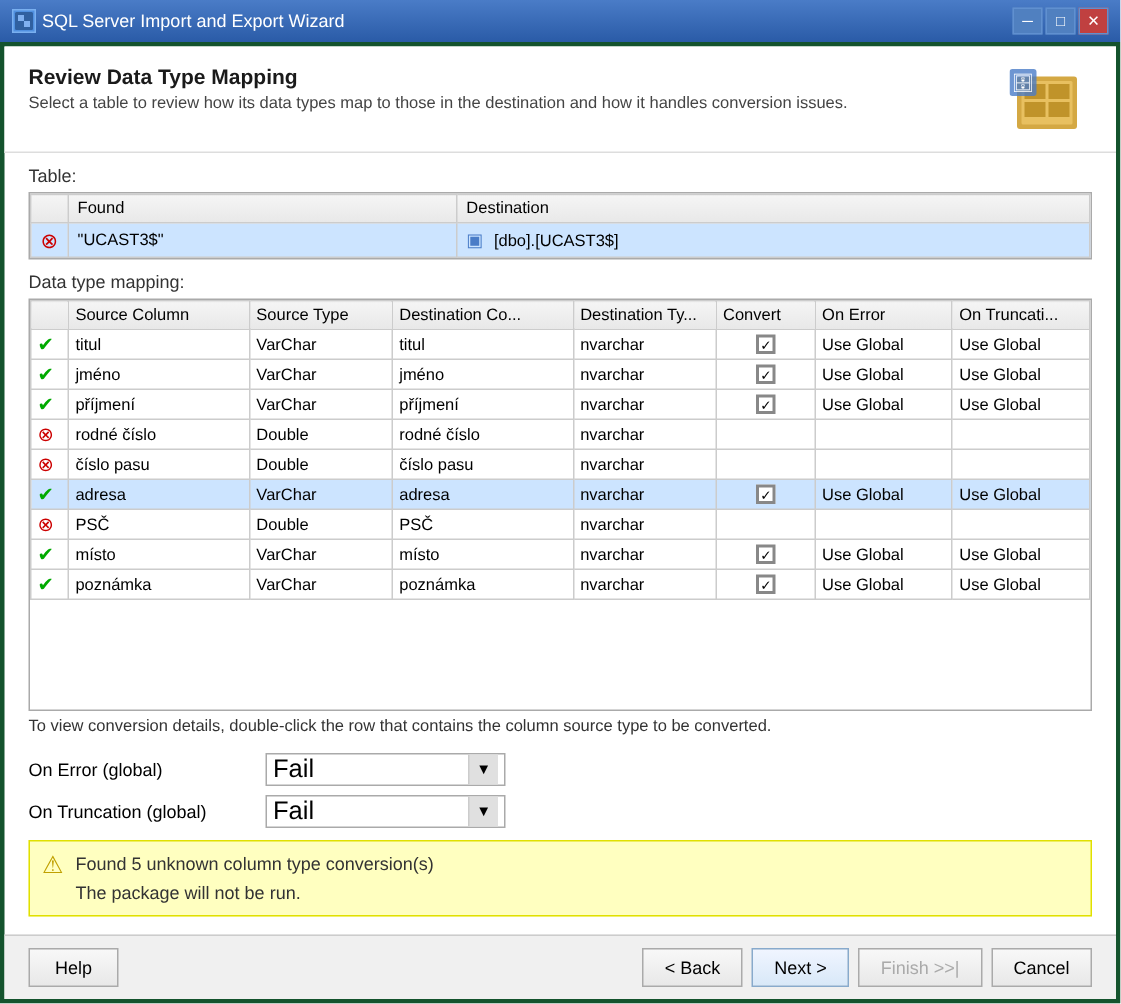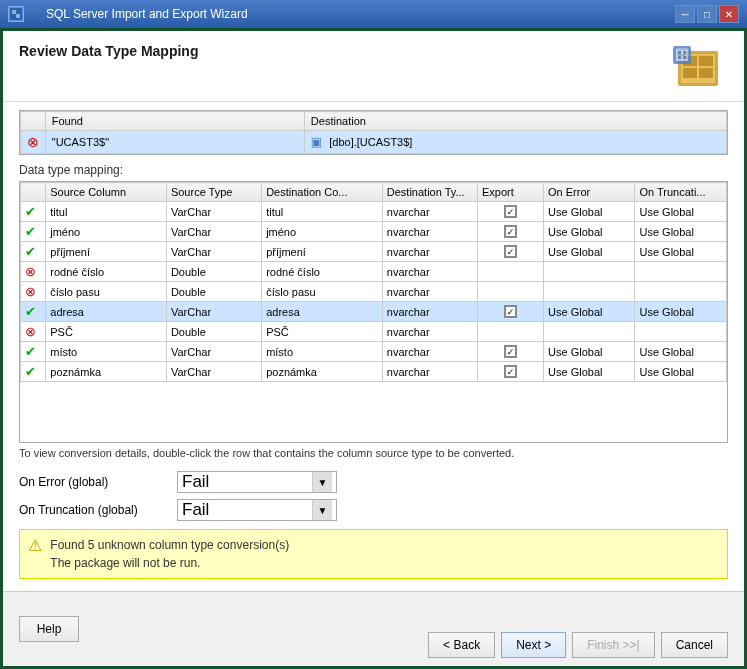--- a/index.html
+++ b/index.html
@@ -8,21 +8,21 @@
     
     .title-bar {
       background: linear-gradient(to bottom, #4a7cc7, #2a5ba7);
       height: 28px;
       display: flex;
       align-items: center;
       justify-content: space-between;
       padding: 0 8px;
       color: white;
     }
-    .title-bar-left { display: flex; align-items: center; gap: 22px; }
+    .title-bar-left { display: flex; align-items: center; gap: 4px; }
     .title-bar-icon { width: 16px; height: 16px; background: #5090e0; border: 1px solid #7ab0f0; display: flex; align-items: center; justify-content: center; font-size: 10px; color: white; }
     .title-bar-text { font-size: 12px; color: white; }
     .title-bar-controls { display: flex; gap: 2px; }
     .title-btn { width: 20px; height: 18px; background: #5080c0; border: 1px solid #6090d0; color: white; font-size: 10px; display: flex; align-items: center; justify-content: center; cursor: pointer; }
     .title-btn.close { background: #c04040; }
 
     
     .window { background: #ffffff; border: 3px solid #14532d; height: 641px; display: flex; flex-direction: column; }
     
     
@@ -67,21 +67,21 @@
     .dropdown-arrow { width: 20px; height: 20px; background: #e0e0e0; border-left: 1px solid #ccc; display: flex; align-items: center; justify-content: center; font-size: 10px; cursor: pointer; }
     
     
     .warning-box { background: #ffffc0; border: 1px solid #e0e000; padding: 6px 8px; display: flex; gap: 8px; align-items: flex-start; margin: 4px 0; }
     .warning-icon { color: #c0a000; font-size: 16px; flex-shrink: 0; }
     .warning-text { font-size: 11px; color: #333; line-height: 1.5; }
     
     
     .footer { background: #f0f0f0; border-top: 1px solid #ccc; padding: 8px 16px; display: flex; justify-content: space-between; align-items: center; }
     .footer-left { }
-    .footer-right { display: flex; gap: 6px; margin-top: 32px; }
+    .footer-right { display: flex; gap: 6px; }
     .btn { height: 26px; padding: 12px 14px; border: 1px solid #aaa; background: linear-gradient(to bottom, #f8f8f8, #e8e8e8); font-size: 12px; cursor: pointer; display: flex; align-items: center; justify-content: center; min-width: 60px; }
     .btn-primary { background: linear-gradient(to bottom, #f0f5ff, #d8e8f8); border-color: #88aacc; }
     .btn-disabled { color: #aaa; cursor: default; }
     .icon-err { color: #cc0000; font-size: 14px; }
     
     
     .mapping-table-scroll::-webkit-scrollbar { width: 16px; }
     .mapping-table-scroll::-webkit-scrollbar-track { background: #f0f0f0; }
     .mapping-table-scroll::-webkit-scrollbar-thumb { background: #c0c0c0; border: 1px solid #aaa; }
   </style>
@@ -104,37 +104,39 @@
     <div class="title-btn">□</div>
     <div class="title-btn close">✕</div>
   </div>
 </div>
 
 <div class="window">
 
   <div class="header">
     <div class="header-text">
       <div class="header-title">Review Data Type Mapping</div>
+      <div class="header-subtitle">Select a table to review how its data types map to those in the destination and how it handles conversion issues.</div>
     </div>
     <div class="header-icon">
       <svg width="50" height="45" viewBox="0 0 50 45">
         <rect x="5" y="5" width="40" height="35" fill="#d4a843" rx="2"></rect>
         <rect x="8" y="8" width="34" height="29" fill="#e8c060" rx="1"></rect>
         <rect x="10" y="10" width="14" height="10" fill="#c0932a"></rect>
         <rect x="26" y="10" width="14" height="10" fill="#c0932a"></rect>
         <rect x="10" y="22" width="14" height="10" fill="#c0932a"></rect>
         <rect x="26" y="22" width="14" height="10" fill="#c0932a"></rect>
         <rect x="0" y="0" width="18" height="18" fill="#4a7cc7" rx="2" opacity="0.8"></rect>
         <text x="9" y="13" fill="white" font-size="12" text-anchor="middle">🗄</text>
       </svg>
     </div>
   </div>
 
   <div class="content">
 
+    <div class="section-label">Table:</div>
     <div class="table-section">
       <table class="table-grid">
         <thead>
           <tr>
             <th style="width:20px"></th>
             <th>Found</th>
             <th>Destination</th>
           </tr>
         </thead>
         <tbody>
@@ -157,21 +159,21 @@
       <div style="display:flex; flex:1; overflow:hidden;">
         <div class="mapping-table-scroll" style="flex:1;">
           <table class="mapping-table">
             <thead>
               <tr>
                 <th style="width:16px"></th>
                 <th style="width:95px">Source Column</th>
                 <th style="width:75px">Source Type</th>
                 <th style="width:95px">Destination Co...</th>
                 <th style="width:75px">Destination Ty...</th>
-                <th style="width:52px">Export</th>
+                <th style="width:52px">Convert</th>
                 <th style="width:72px">On Error</th>
                 <th style="width:72px">On Truncati...</th>
               </tr>
             </thead>
             <tbody id="mapping-tbody">
             <tr>
                   <td><span style="color:#00aa00;font-size:13px">✔</span></td>
                   <td>titul</td>
                   <td>VarChar</td>
                   <td>titul</td>

